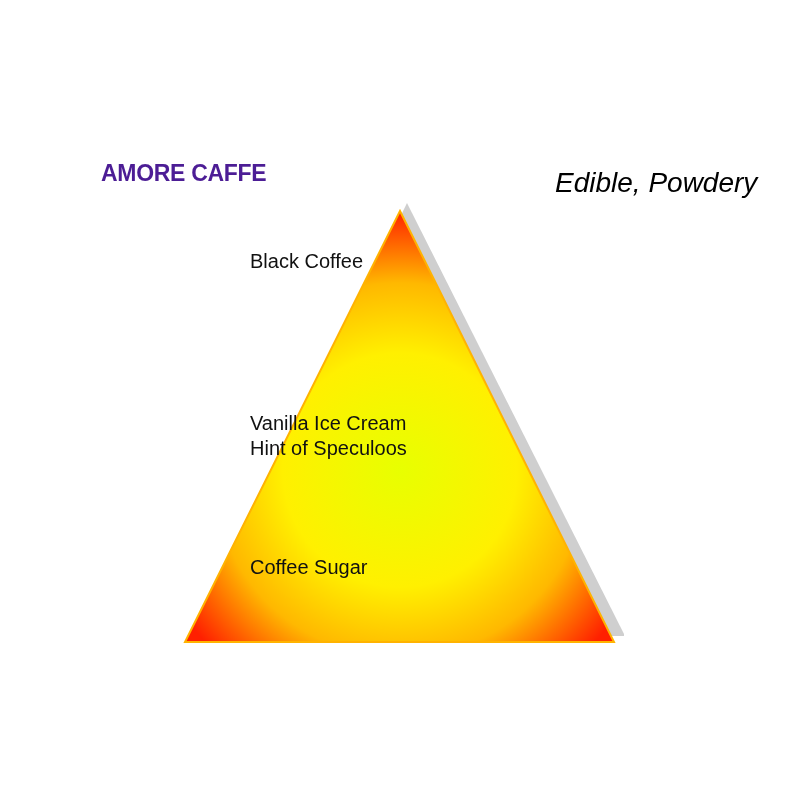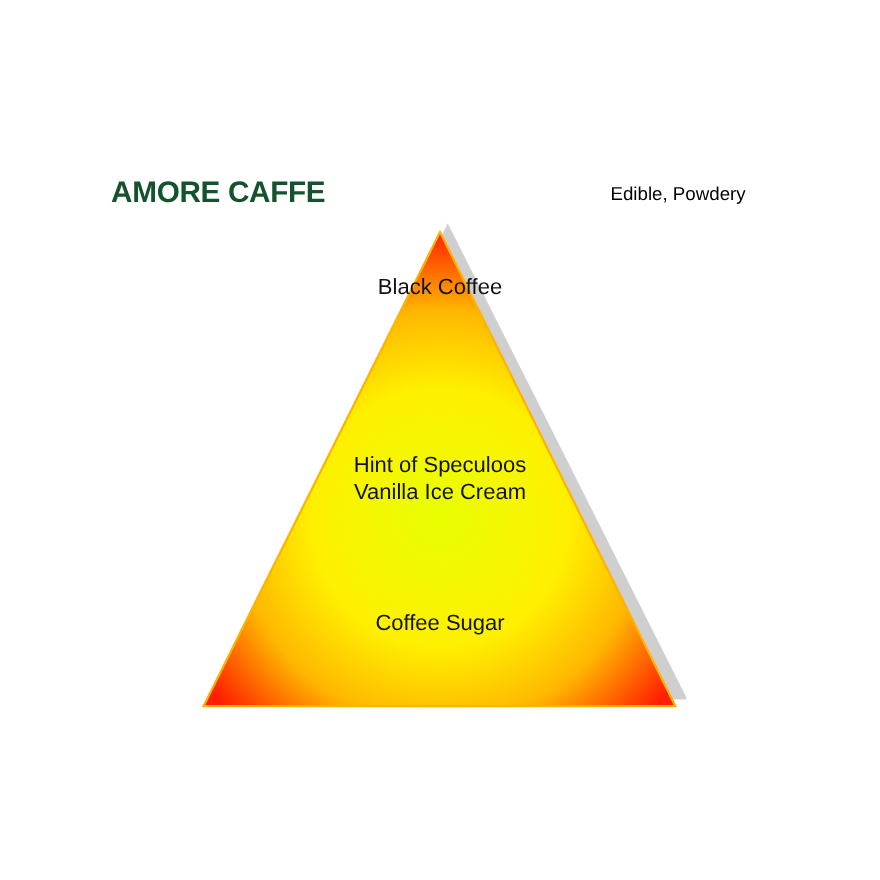--- a/index.html
+++ b/index.html
@@ -1,20 +1,20 @@
 <!DOCTYPE html>
 <html><head>
 <meta charset="utf-8">
 <style>
   html, body { margin:0; padding:0; background:#ffffff; }
   body { width:800px; height:800px; position:relative; overflow:hidden; font-family:"Liberation Sans", sans-serif; }
-  .title { position:absolute; left:101px; top:160px; font-size:27px; font-weight:bold; color:#14532d; letter-spacing:-0.3px; }
-  .subtitle { position:absolute; left:555px; top:167px; font-size:17px; color:#000;text-align:right; }
+  .title { position:absolute; left:101px; top:160px; font-size:23px; font-weight:bold; color:#4c1d95; letter-spacing:-0.3px; }
+  .subtitle { position:absolute; left:555px; top:167px; font-size:28px; font-style:italic; color:#000;text-align:right; }
   svg.pyr { position:absolute; left:0; top:0; }
-  .tier { position:absolute; left:250px; width:300px; text-align:center; font-size:20px; line-height:25px; color:#111; }
+  .tier { position:absolute; left:250px; width:300px; text-align:left; font-size:20px; line-height:25px; color:#111; }
   .tier div { white-space:nowrap; }
 </style>
 </head>
 <body>
 
 <div class="title">AMORE CAFFE</div>
 <div class="subtitle">Edible, Powdery</div>
 
 <svg class="pyr" width="800" height="800">
   <defs>
@@ -27,19 +27,19 @@
   </defs>
   <polygon points="407,203 624,634 624,636 196,636" fill="#cfcfcf"></polygon>
   <polygon points="400,211 614,642 185,642" fill="url(#g)" stroke="#ffb300" stroke-width="2"></polygon>
 </svg>
 
 <div class="tier" style="top:249px;">
   <div>Black Coffee</div>
 </div>
 
 <div class="tier" style="top:411px;">
+  <div>Vanilla Ice Cream</div>
   <div>Hint of Speculoos</div>
-  <div>Vanilla Ice Cream</div>
 </div>
 
 <div class="tier" style="top:555px;">
   <div>Coffee Sugar</div>
 </div>
 
 </body></html>

